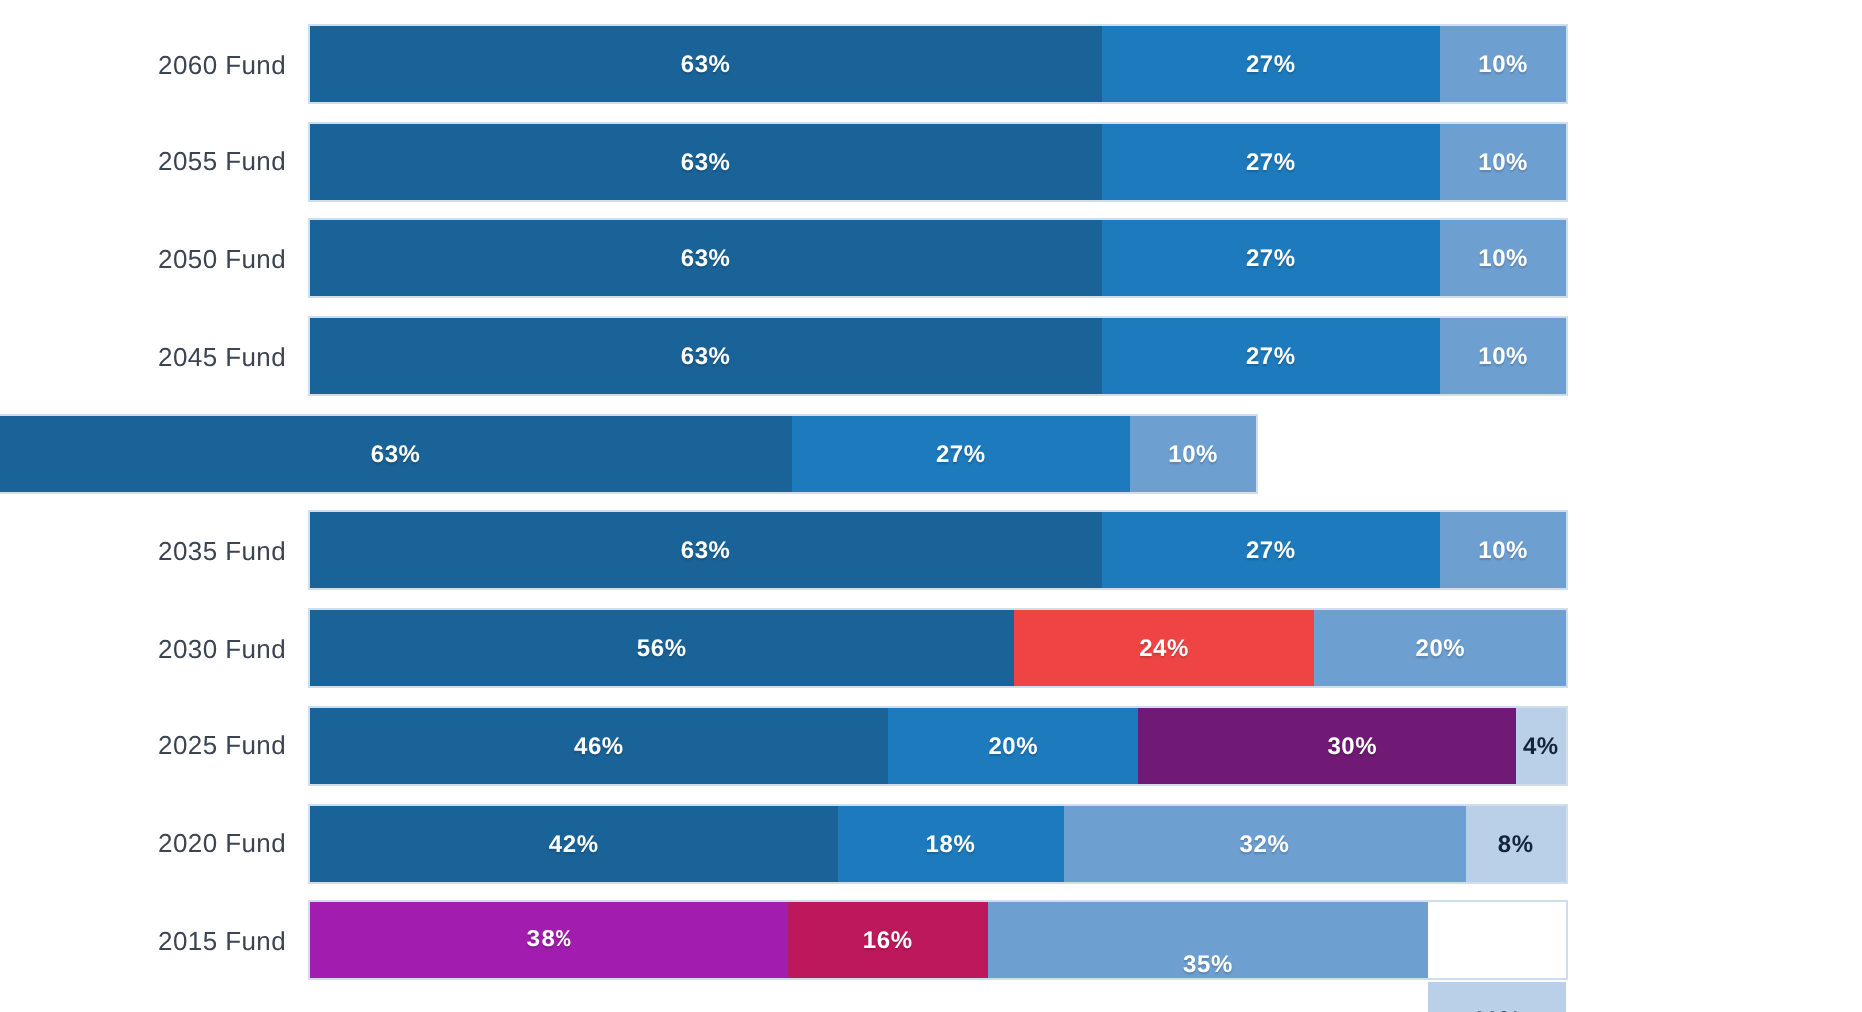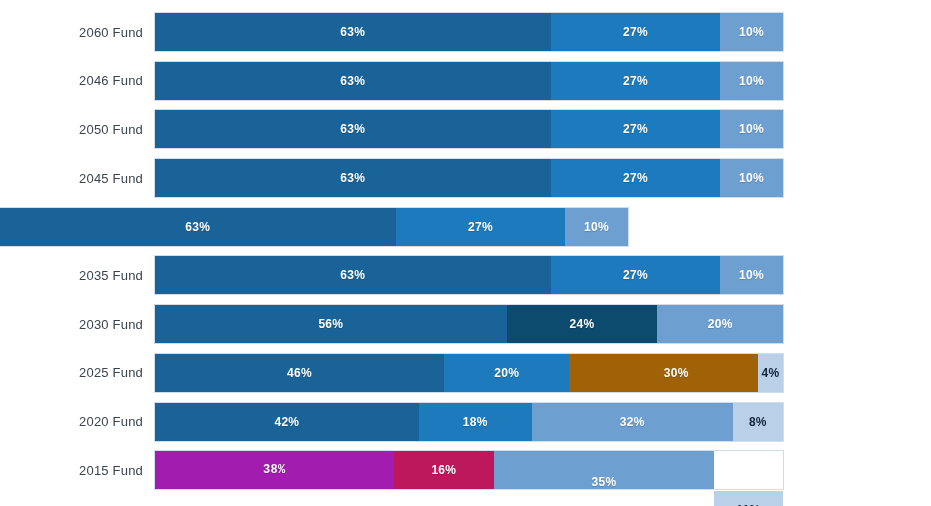--- a/index.html
+++ b/index.html
@@ -118,21 +118,21 @@
           </div>
           <div class="bar-seg" style="width: 27%; background: rgb(29, 122, 188);">
             <span class="seg-label">27%</span>
           </div>
           <div class="bar-seg" style="width: 10%; background: rgb(109, 159, 209);">
             <span class="seg-label">10%</span>
           </div>
         </div>
       </div>
       <div class="bar-row">
-        <div class="row-label">2046 Fund</div>
+        <div class="row-label">2055 Fund</div>
         <div class="bar-track">
           <div class="bar-seg" style="width: 63%; background: rgb(26, 99, 152);">
             <span class="seg-label">63%</span>
           </div>
           <div class="bar-seg" style="width: 27%; background: rgb(29, 122, 188);">
             <span class="seg-label">27%</span>
           </div>
           <div class="bar-seg" style="width: 10%; background: rgb(109, 159, 209);">
             <span class="seg-label">10%</span>
           </div>
@@ -192,38 +192,38 @@
             <span class="seg-label">10%</span>
           </div>
         </div>
       </div>
       <div class="bar-row">
         <div class="row-label">2030 Fund</div>
         <div class="bar-track">
           <div class="bar-seg" style="width: 56%; background: rgb(26, 99, 152);">
             <span class="seg-label">56%</span>
           </div>
-          <div class="bar-seg" style="width: 24%; background: #0c4a6e;">
+          <div class="bar-seg" style="width: 24%; background: #ef4444;">
             <span class="seg-label">24%</span>
           </div>
           <div class="bar-seg" style="width: 20%; background: rgb(109, 159, 209);">
             <span class="seg-label">20%</span>
           </div>
         </div>
       </div>
       <div class="bar-row">
         <div class="row-label">2025 Fund</div>
         <div class="bar-track">
           <div class="bar-seg" style="width: 46%; background: rgb(26, 99, 152);">
             <span class="seg-label">46%</span>
           </div>
           <div class="bar-seg" style="width: 20%; background: rgb(29, 122, 188);">
             <span class="seg-label">20%</span>
           </div>
-          <div class="bar-seg" style="width: 30%; background: #a16207; padding-left: 25px;">
+          <div class="bar-seg" style="width: 30%; background: #701a75; padding-left: 25px;">
             <span class="seg-label">30%</span>
           </div>
           <div class="bar-seg dark-text" style="width: 4%; background: rgb(186, 208, 232);">
             <span class="seg-label">4%</span>
           </div>
         </div>
       </div>
       <div class="bar-row">
         <div class="row-label">2020 Fund</div>
         <div class="bar-track">

